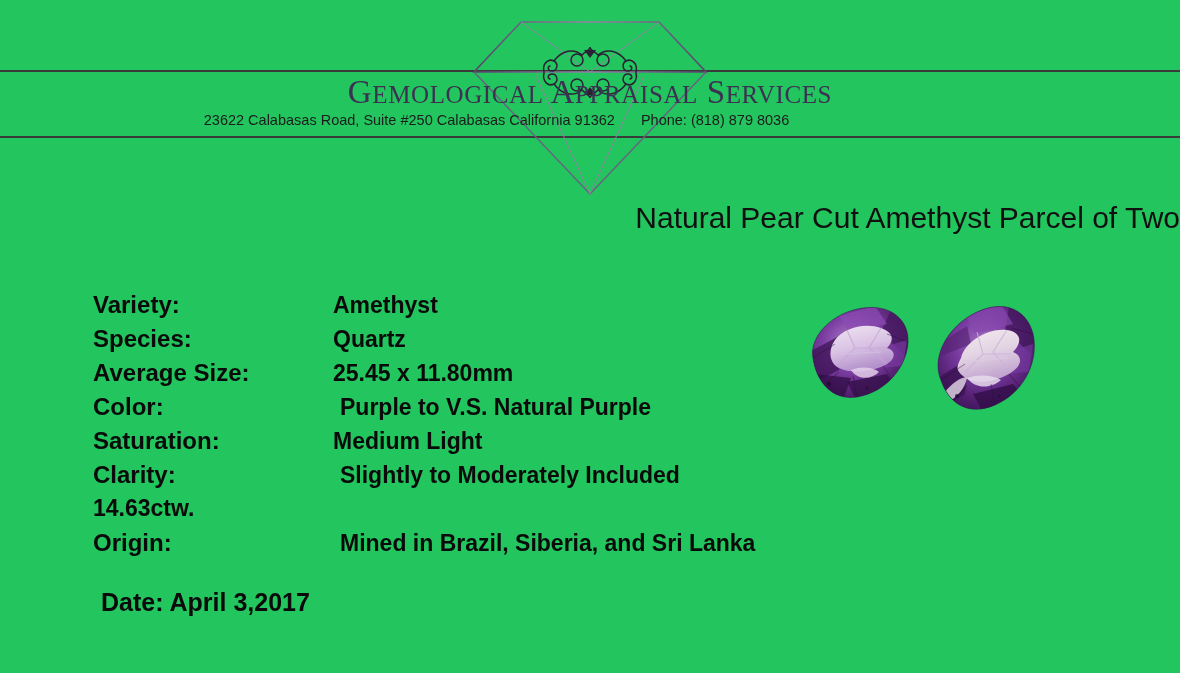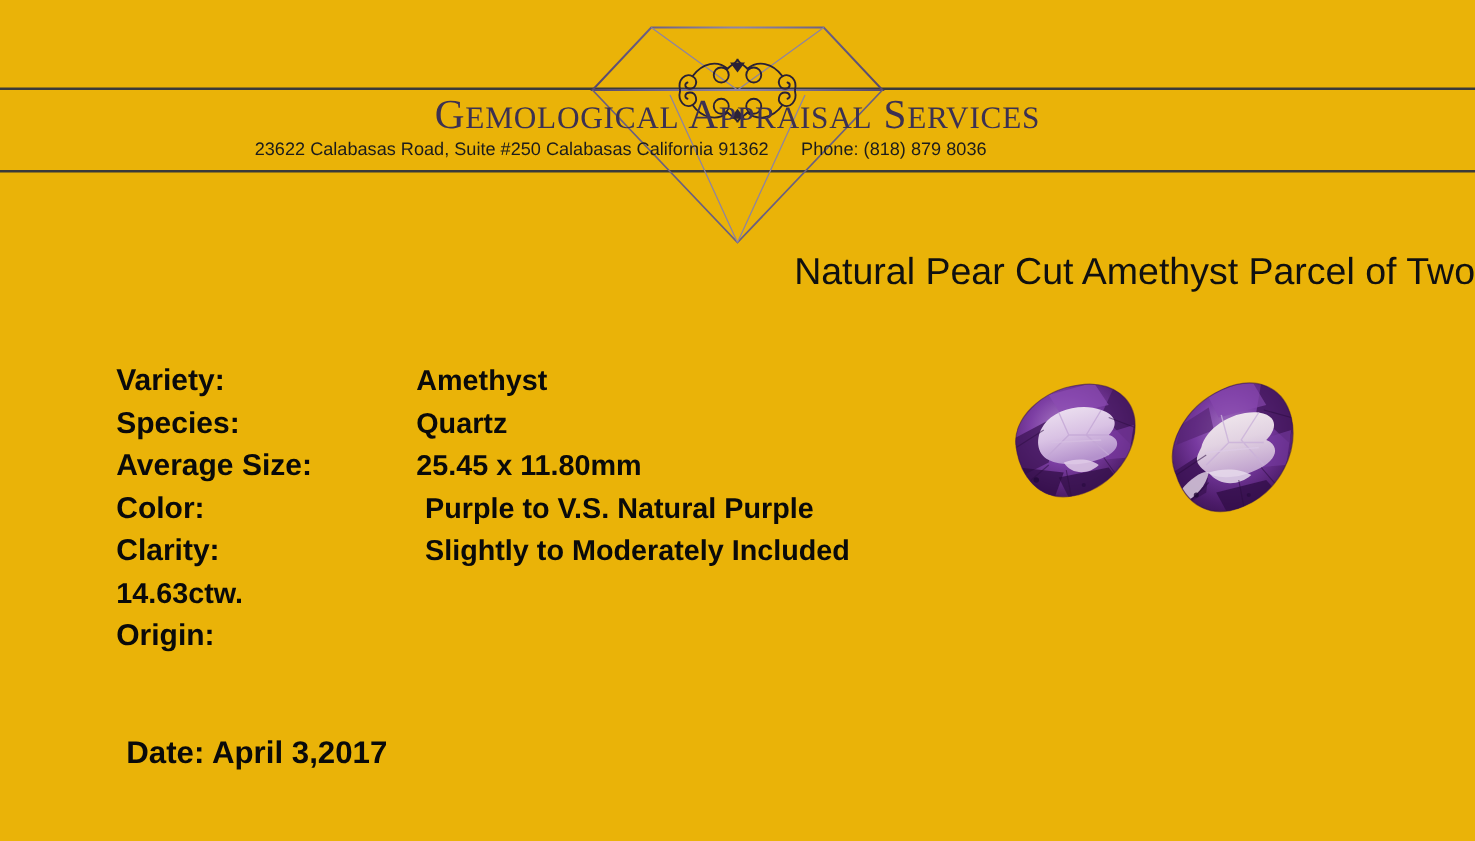--- a/index.html
+++ b/index.html
@@ -8,21 +8,21 @@
     background: #ffffff;
   }
   body {
     font-family: "Liberation Sans", sans-serif;
     -webkit-font-smoothing: antialiased;
   }
   #cert {
     position: relative;
     width: 1180px;
     height: 673px;
-    background: #eab308;
+    background: #22c55e;
     overflow: hidden;
   }
 
   
   .rule {
     position: absolute;
     left: 0;
     width: 1180px;
     height: 2px;
     background: #3a3a3a;
@@ -202,28 +202,33 @@
     </div>
     <div class="spec-row">
       <span class="spec-label">Average Size:</span>
       <span class="spec-value">25.45 x 11.80mm</span>
     </div>
     <div class="spec-row">
       <span class="spec-label">Color:</span>
       <span class="spec-value indent">Purple to V.S. Natural Purple</span>
     </div>
     <div class="spec-row">
+      <span class="spec-label">Saturation:</span>
+      <span class="spec-value">Medium Light</span>
+    </div>
+    <div class="spec-row">
       <span class="spec-label">Clarity:</span>
       <span class="spec-value indent">Slightly to Moderately Included</span>
     </div>
     <div class="spec-row">
       <span class="spec-value">14.63ctw.</span>
     </div>
     <div class="spec-row">
       <span class="spec-label">Origin:</span>
+      <span class="spec-value indent">Mined in Brazil, Siberia, and Sri Lanka</span>
     </div>
   </div>
 
   <div class="date-line">Date: April 3,2017</div>
 
   <div class="gem-photo">
     <svg viewBox="0 0 255 128" width="255" height="128">
       <defs>
         <radialGradient id="gemBodyL" cx="42%" cy="40%" r="72%">
           <stop offset="0%" stop-color="#b083c9"></stop>

